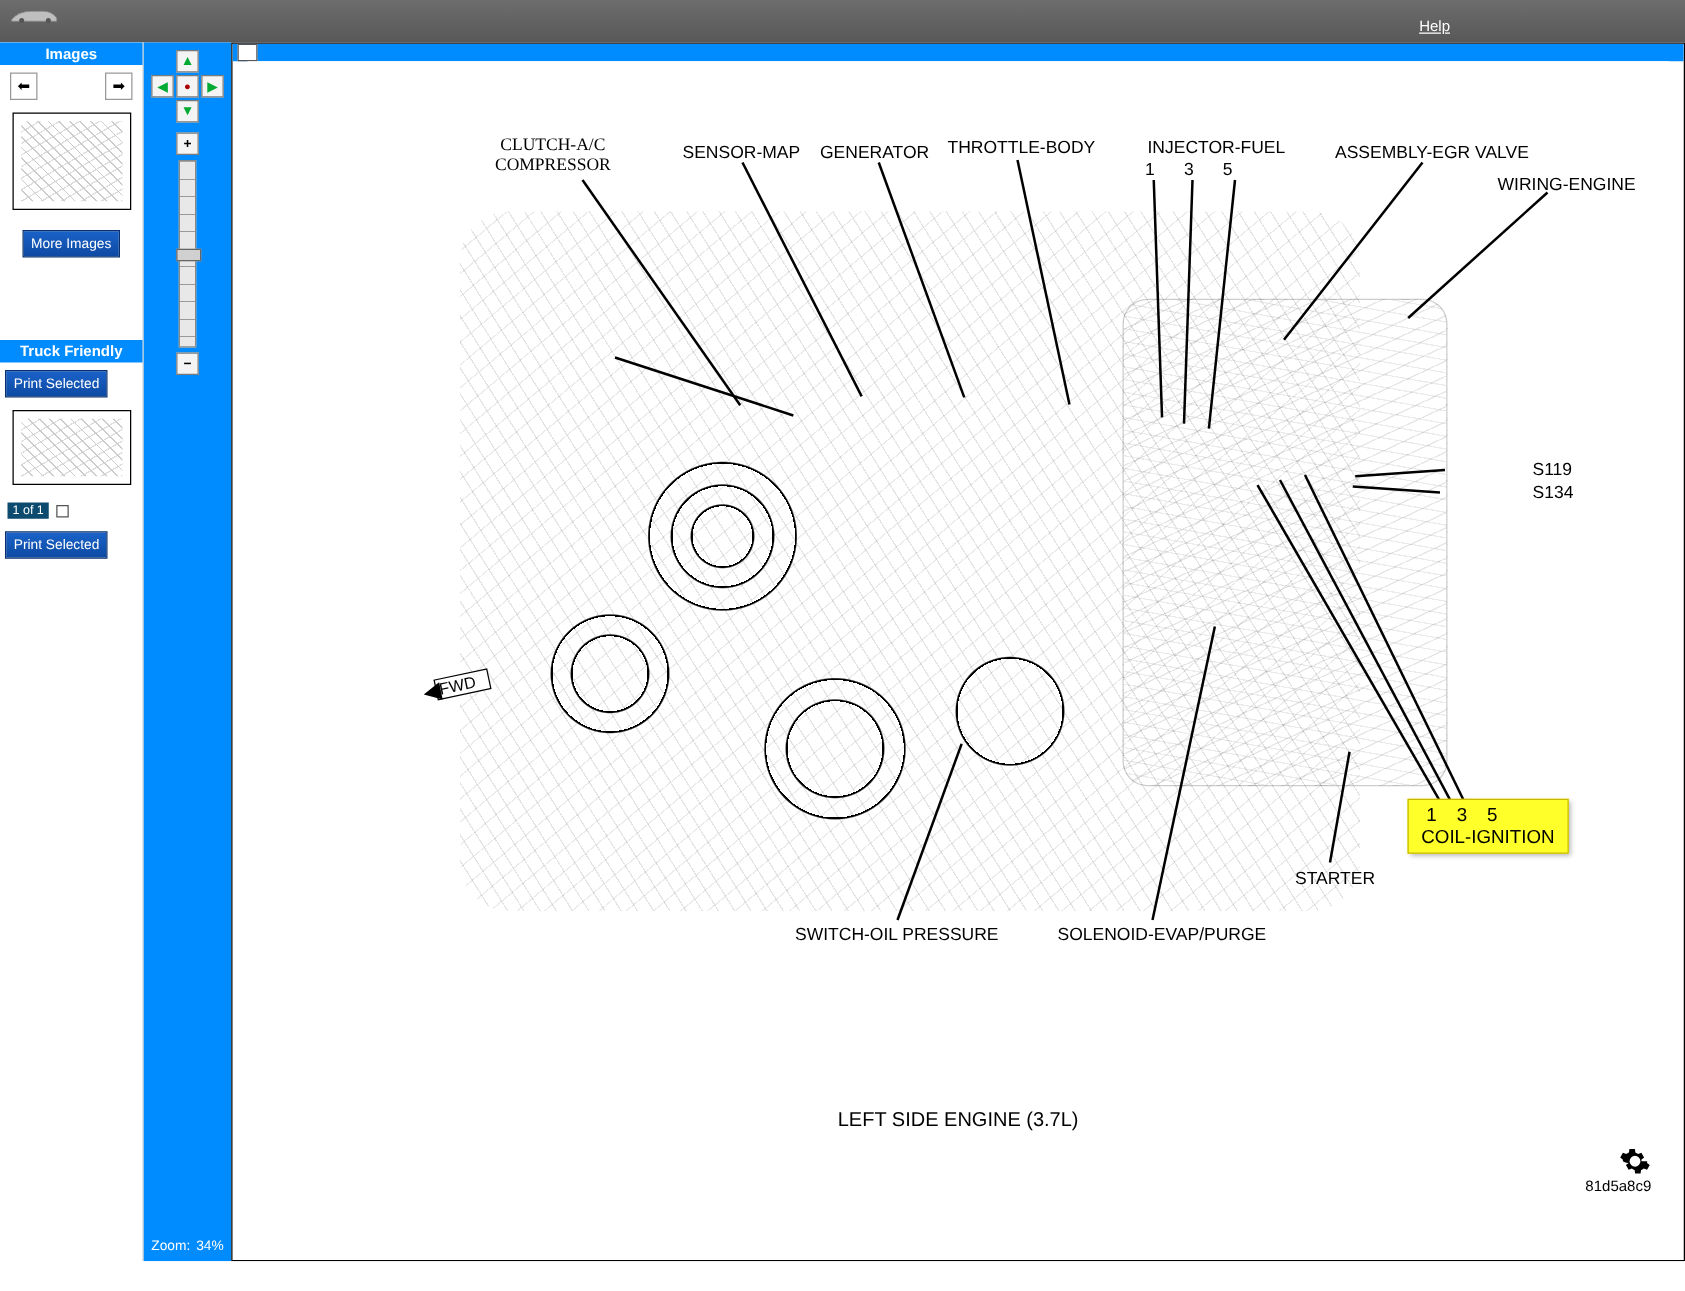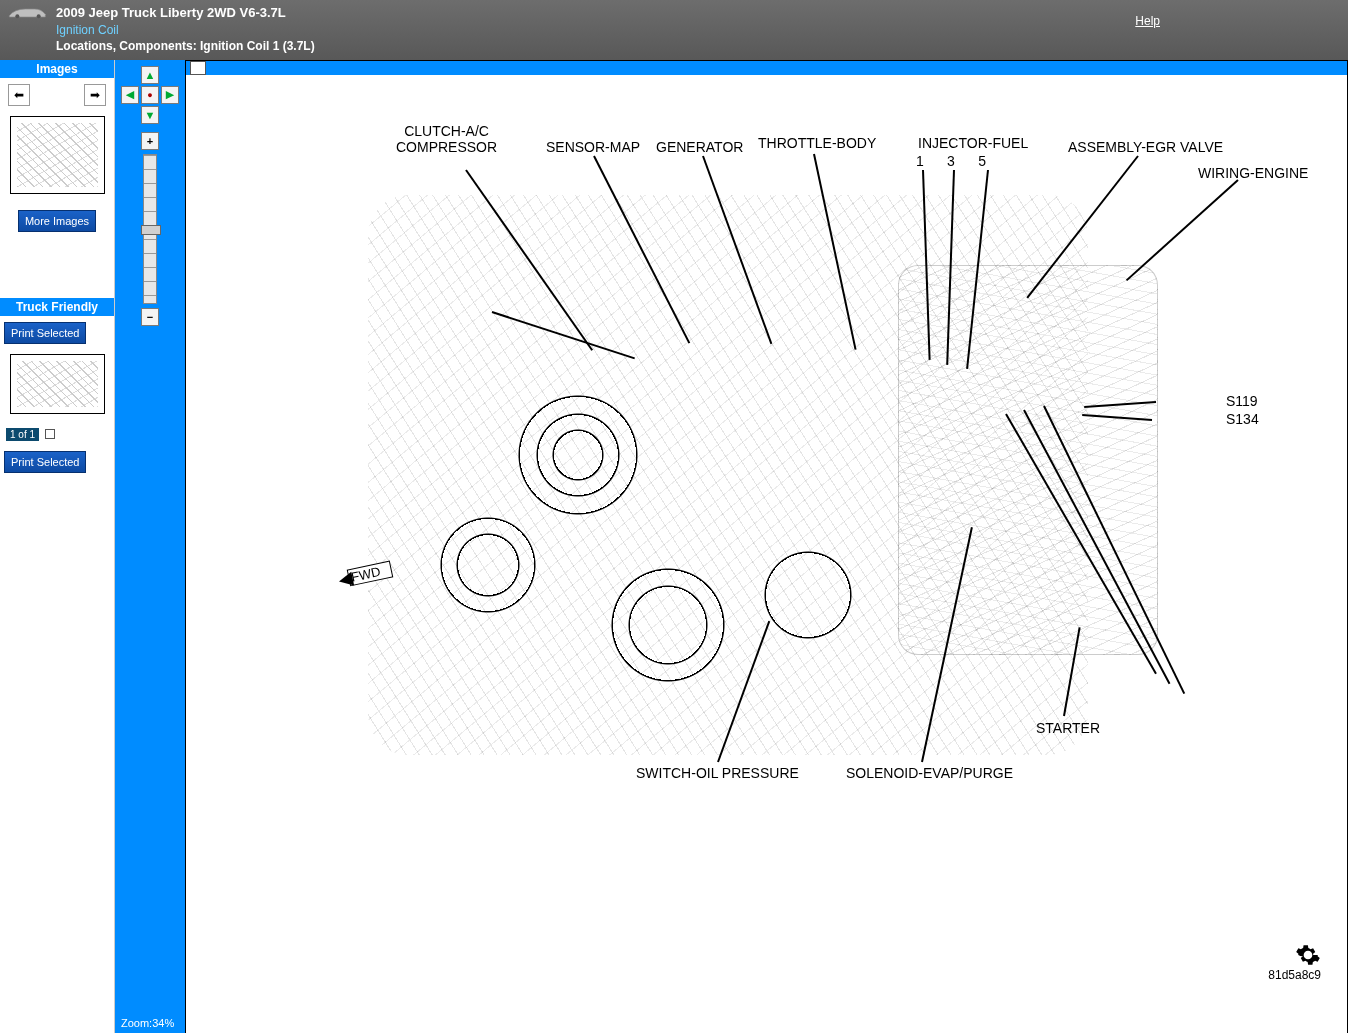--- a/index.html
+++ b/index.html
@@ -111,21 +111,21 @@
   .zoom-stack { margin-top:8px; display:flex; flex-direction:column; align-items:center; gap:4px; }
   .slider-track {
     width:14px; height:150px; background:#e8e8e8; border:1px solid #888;
     position:relative;
     background-image: repeating-linear-gradient(to bottom, #999 0 1px, transparent 1px 14px);
   }
   .slider-thumb { position:absolute; left:-3px; width:20px; height:10px; background:#d0d0d0; border:1px solid #666; top:70px; }
   .sq-btn { width:18px; height:18px; }
   .sq-btn.minus { color:#000; font-weight:bold; }
   .sq-btn.plus { color:#000; font-weight:bold; }
-  .zoom-label { position:absolute; bottom:6px; left:0; right:0; color:#fff; font-size:11px; padding:0 6px; display:flex; }
+  .zoom-label { position:absolute; bottom:6px; left:0; right:0; color:#fff; font-size:11px; padding:0 6px; display:flex; justify-content:space-between; }
 
   .viewer {
     flex: 1;
     position: relative;
     border: 1px solid #000;
     background: #fff;
     overflow:hidden;
   }
   .viewer-topbar { height:14px; background:#008cff; }
   .doc-icon { position:absolute; top:0; left:4px; width:16px; height:14px; background:#fff; border:1px solid #555; }
@@ -209,25 +209,20 @@
 </head>
 <body>
 
 <div class="header">
   <div class="header-left">
     <svg class="car-icon" viewBox="0 0 60 20">
       <path d="M2 14 q8 -10 24 -10 h14 q10 0 16 8 v4 h-54z" fill="#bfbfbf" stroke="#888"></path>
       <circle cx="14" cy="15" r="3" fill="#555"></circle>
         <circle cx="46" cy="15" r="3" fill="#555"></circle>
     </svg>
-    <div class="title-block">
-      <div class="title-main">2009 Jeep Truck Liberty 2WD V6-3.7L</div>
-      <div class="title-sub">Ignition Coil</div>
-      <div class="title-crumb">Locations, Components: Ignition Coil 1 (3.7L)</div>
-    </div>
   </div>
   <a class="help" href="#">Help</a>
 </div>
 
 <div class="main">
 
   <div class="sidebar">
     <div class="section-header">Images</div>
     <div class="nav-arrows">
       <div class="arrow-btn">⬅</div>
@@ -277,21 +272,21 @@
 
   <div class="viewer">
     <div class="viewer-topbar"></div>
     <div class="doc-icon"></div>
 
     <div class="diagram">
       <div class="engine-area"></div>
       <div class="engine-right"></div>
       <div class="fwd-arrow">FWD</div>
 
-      <div class="callout-label" style="left:198px; top:48px;">CLUTCH-A/C
+      <div class="callout-label" style="left:198px; top:60px;font-family:Liberation Serif, serif;">CLUTCH-A/C
 COMPRESSOR</div>
       <div class="callout-label" style="left:348px; top:64px;">SENSOR-MAP</div>
       <div class="callout-label" style="left:458px; top:64px;">GENERATOR</div>
       <div class="callout-label" style="left:560px; top:60px;">THROTTLE-BODY</div>
       <div class="callout-label" style="left:720px; top:60px;">INJECTOR-FUEL</div>
       <div class="callout-label" style="left:718px; top:78px;">1      3      5</div>
       <div class="callout-label" style="left:870px; top:64px;">ASSEMBLY-EGR VALVE</div>
       <div class="callout-label right-label" style="left:1000px; top:90px;">WIRING-ENGINE</div>
 
 
@@ -315,21 +310,26 @@
       <div class="leader" style="left:958px; top:326px; width:72px; transform:rotate(176deg);"></div>
       <div class="leader" style="left:954px; top:344px; width:70px; transform:rotate(184deg);"></div>
       <div class="leader" style="left:866px; top:640px; width:90px; transform:rotate(-80deg);"></div>
       <div class="leader" style="left:520px; top:686px; width:150px; transform:rotate(-70deg);"></div>
       <div class="leader" style="left:724px; top:686px; width:240px; transform:rotate(-78deg);"></div>
 
       <div class="leader" style="left:808px; top:338px; width:300px; transform:rotate(60deg);"></div>
       <div class="leader" style="left:826px; top:334px; width:310px; transform:rotate(62deg);"></div>
       <div class="leader" style="left:846px; top:330px; width:320px; transform:rotate(64deg);"></div>
 
-
+      <div class="highlight-box" style="left:928px; top:590px;">
+        <div class="nums">135</div>
+        <div>COIL-IGNITION</div>
+      </div>
+
+      <div class="subtitle">LEFT SIDE ENGINE  (3.7L)</div>
       <div class="corner-id">
         <svg width="26" height="26" viewBox="0 0 24 24">
           <path fill="#000" d="M12 8a4 4 0 100 8 4 4 0 000-8zm9 4a7 7 0 01-.1 1.2l2 1.6-2 3.4-2.4-.9a7 7 0 01-2 1.2l-.4 2.5h-4l-.4-2.5a7 7 0 01-2-1.2l-2.4.9-2-3.4 2-1.6A7 7 0 013 12a7 7 0 01.1-1.2l-2-1.6 2-3.4 2.4.9a7 7 0 012-1.2L7.9 3h4l.4 2.5a7 7 0 012 1.2l2.4-.9 2 3.4-2 1.6c.1.4.1.8.1 1.2z"></path>
         </svg>
         <span>81d5a8c9</span>
       </div>
     </div>
   </div>
 </div>
 

